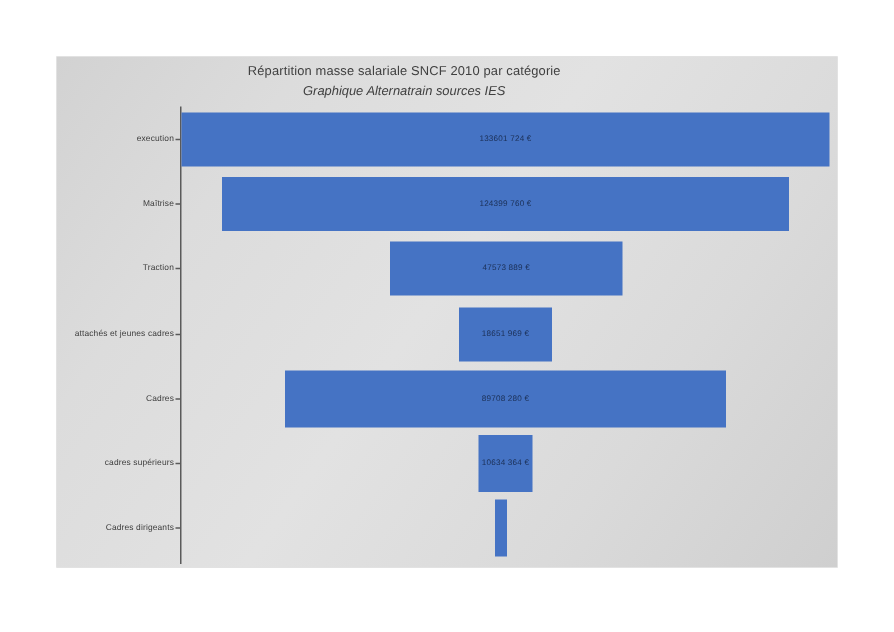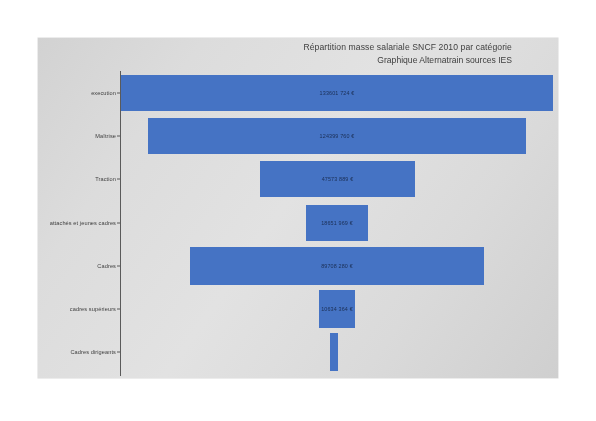--- a/index.html
+++ b/index.html
@@ -20,33 +20,33 @@
     left:38px; top:38px;
     width:520px; height:340px;
     background:linear-gradient(125deg,#d2d2d2 0%,#dcdcdc 22%,#e2e2e2 48%,#dadada 74%,#cfcfcf 100%);
     box-shadow:0 0 0 0.5px rgba(190,190,190,.6);
     overflow:hidden;
   }
   
   #title-block{
     position:absolute;
     left:0; top:3px; width:463px;
-    text-align:right;
+    text-align:center;
     color:#3f3f3f;
-    padding-left:11px;
   }
   #chart-title{
     font-size:8.6px;
     letter-spacing:.1px;
     line-height:13px;
     color:#404040;
     white-space:nowrap;
   }
   #chart-subtitle{
     font-size:8.6px;
+    font-style:italic;
     line-height:13px;
     color:#404040;
     white-space:nowrap;
   }
   
   #plot{
     position:absolute;
     left:0; top:33px;
     width:520px; height:307px;
   }

